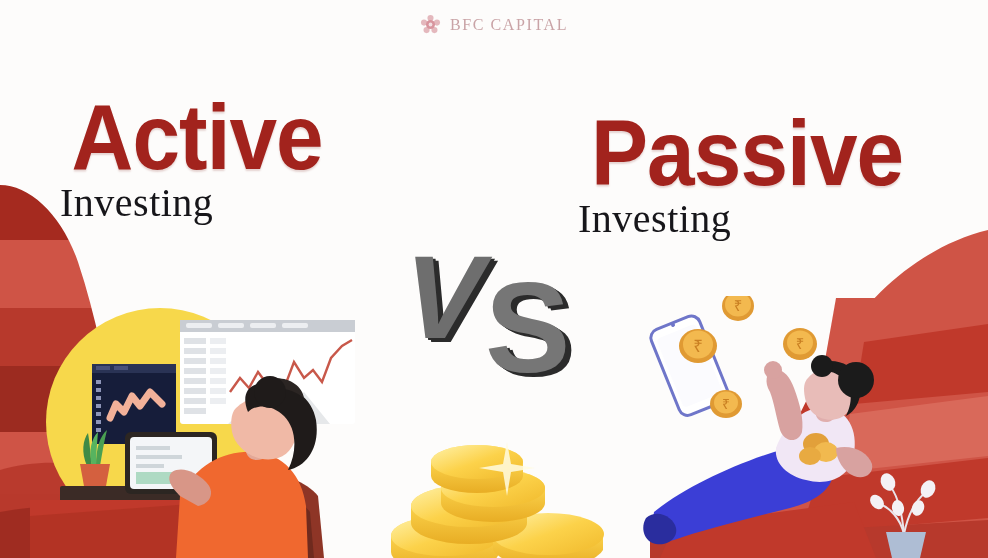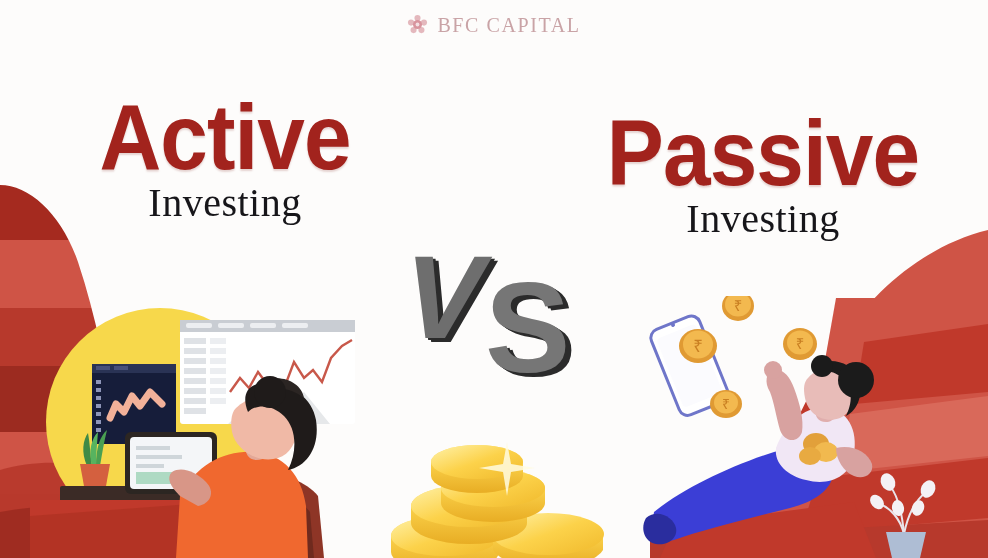--- a/index.html
+++ b/index.html
@@ -35,32 +35,31 @@
     z-index: 40;
   }
   #brand .mark {
     width: 21px;
     height: 21px;
     display: block;
     flex: none;
   }
   #brand .brand-text {
     font-family: "Liberation Serif", serif;
-    font-size: 20px;
+    font-size: 16px;
     letter-spacing: 1.6px;
     color: #c9a3a6;
     white-space: nowrap;
     line-height: 1;
   }
 
   
   .headline {
     position: absolute;
     z-index: 35;
-    text-align: center;
     user-select: none;
   }
   .headline .big {
     display: block;
     font-family: "Liberation Sans", sans-serif;
     font-weight: 700;
     font-size: 92px;
     line-height: 0.98;
     color: #a2231d;
     letter-spacing: -1px;

